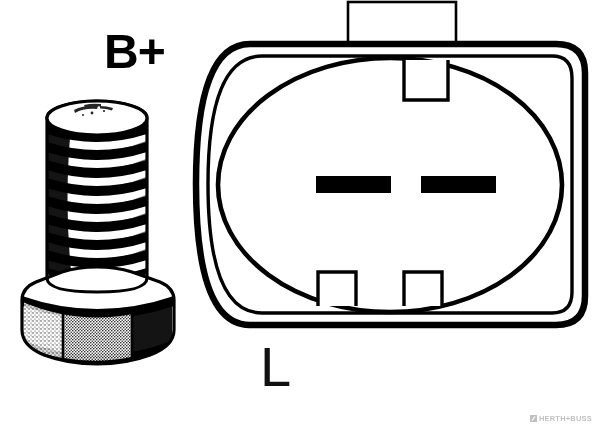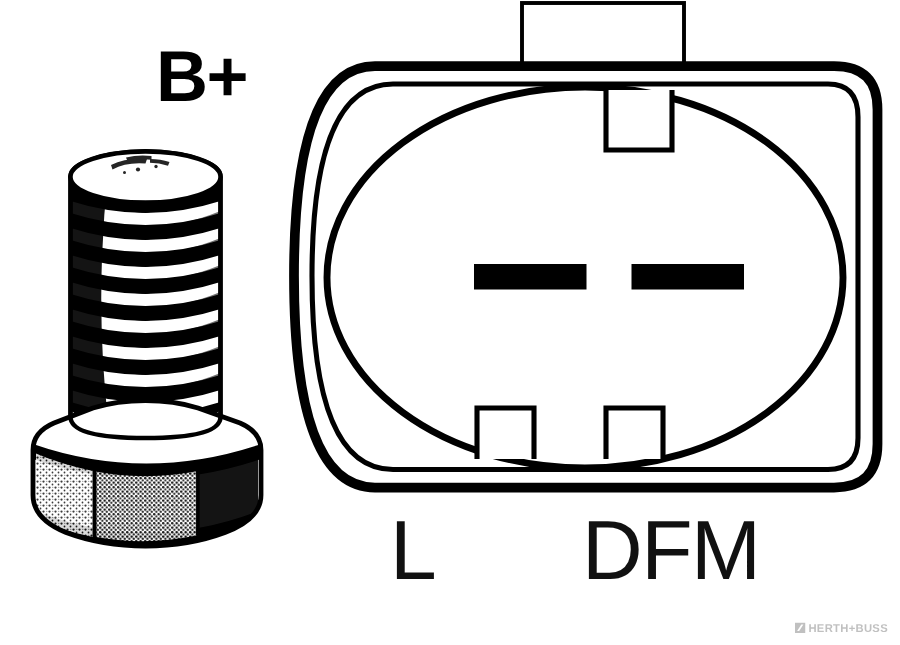--- a/index.html
+++ b/index.html
@@ -241,21 +241,20 @@
     <g>
       <rect x="316" y="176" width="75" height="17" fill="#000000"></rect>
       <rect x="421" y="176" width="75" height="17" fill="#000000"></rect>
     </g>
   </svg>
 
   <div class="label-bplus">B+</div>
 
   <div class="label-pin pin-l">L</div>
 
-  <div class="label-pin pin-dfm">DFM</div>
 
   <div class="watermark">
     <svg class="watermark-mark" viewBox="0 0 10 10" xmlns="http://www.w3.org/2000/svg">
       <rect x="0" y="0" width="10" height="10" fill="#9a9a9a"></rect>
       <path d="M2,8 L6,2 L8,2 L4,8 Z" fill="#ffffff"></path>
     </svg>
     <span class="watermark-text">HERTH+BUSS</span>
   </div>
 
 </div>

